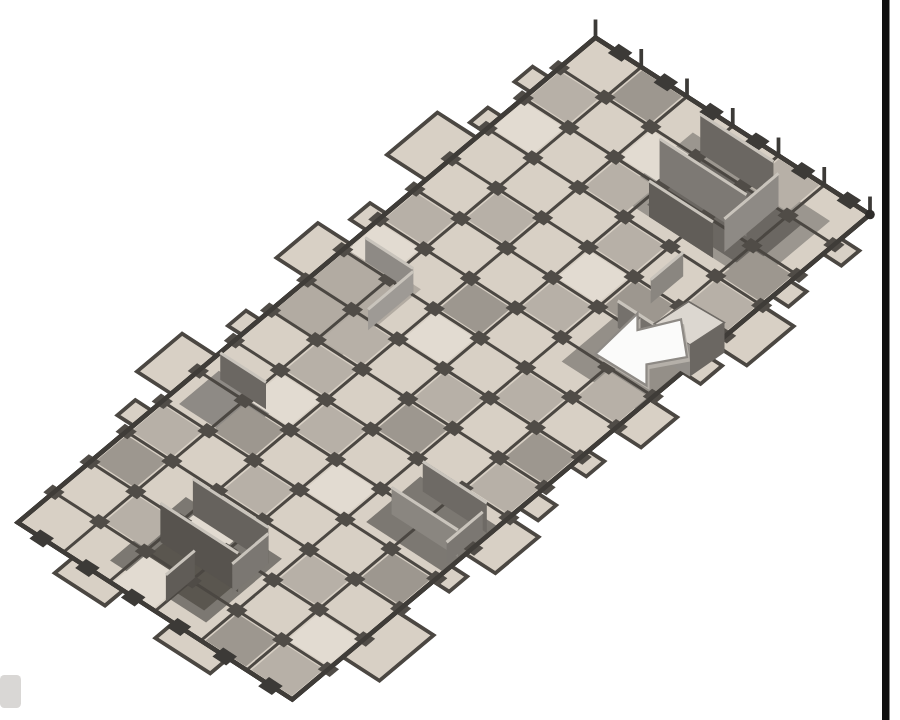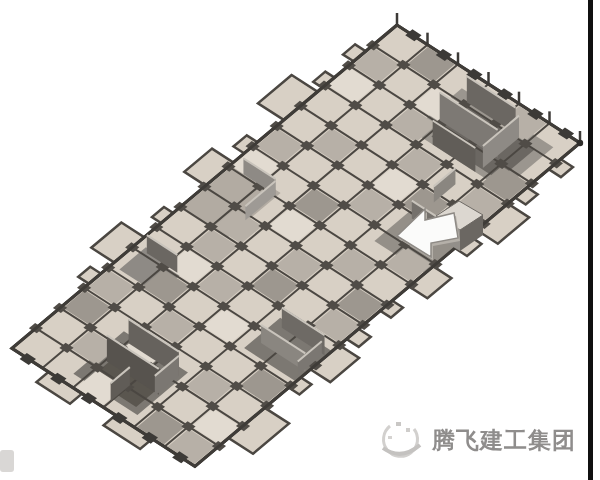--- a/index.html
+++ b/index.html
@@ -316,26 +316,16 @@
         <polygon points="436,216 459,201 483,215 460,230" fill="#dcd7d0" stroke="#6f6b66" stroke-width="1"></polygon>
         <polygon points="436,216 460,230 460,251 436,237" fill="#938f8a"></polygon>
         <polygon points="460,230 483,215 483,235 460,251" fill="#6b6762"></polygon>
       </g>
       <g>
         <polygon points="399,239 427,212 427,223 456,216 460,241 433,246 433,260" fill="#b5b0a9"></polygon>
         <polygon points="397,236 425,209 425,220 454,213 458,238 431,243 431,257" fill="#fbfbfa" stroke="#8e8a85" stroke-width="1.5"></polygon>
       </g>
     </svg>
 
-  <div class="watermark">
-    <svg class="watermark-logo" width="48" height="52" viewBox="0 0 48 52">
-      <path d="M 14 12 a 17 17 0 1 0 24 3" stroke="#d2d0ce" stroke-width="3" fill="none"></path>
-      <path d="M 7 34 q 18 13 37 -3" stroke="#c4c2c0" stroke-width="4" fill="none"></path>
-      <rect x="20" y="8" width="5" height="4" fill="#c9c7c5"></rect>
-      <rect x="30" y="14" width="4" height="4" fill="#cfcdcb"></rect>
-      <rect x="12" y="22" width="4" height="3" fill="#d5d3d1"></rect>
-    </svg>
-    <span class="watermark-text">腾飞建工集团</span>
-  </div>
 
   <div class="right-bar"></div>
   <div class="corner-fragment"></div>
 </div>
 
 </body></html>

